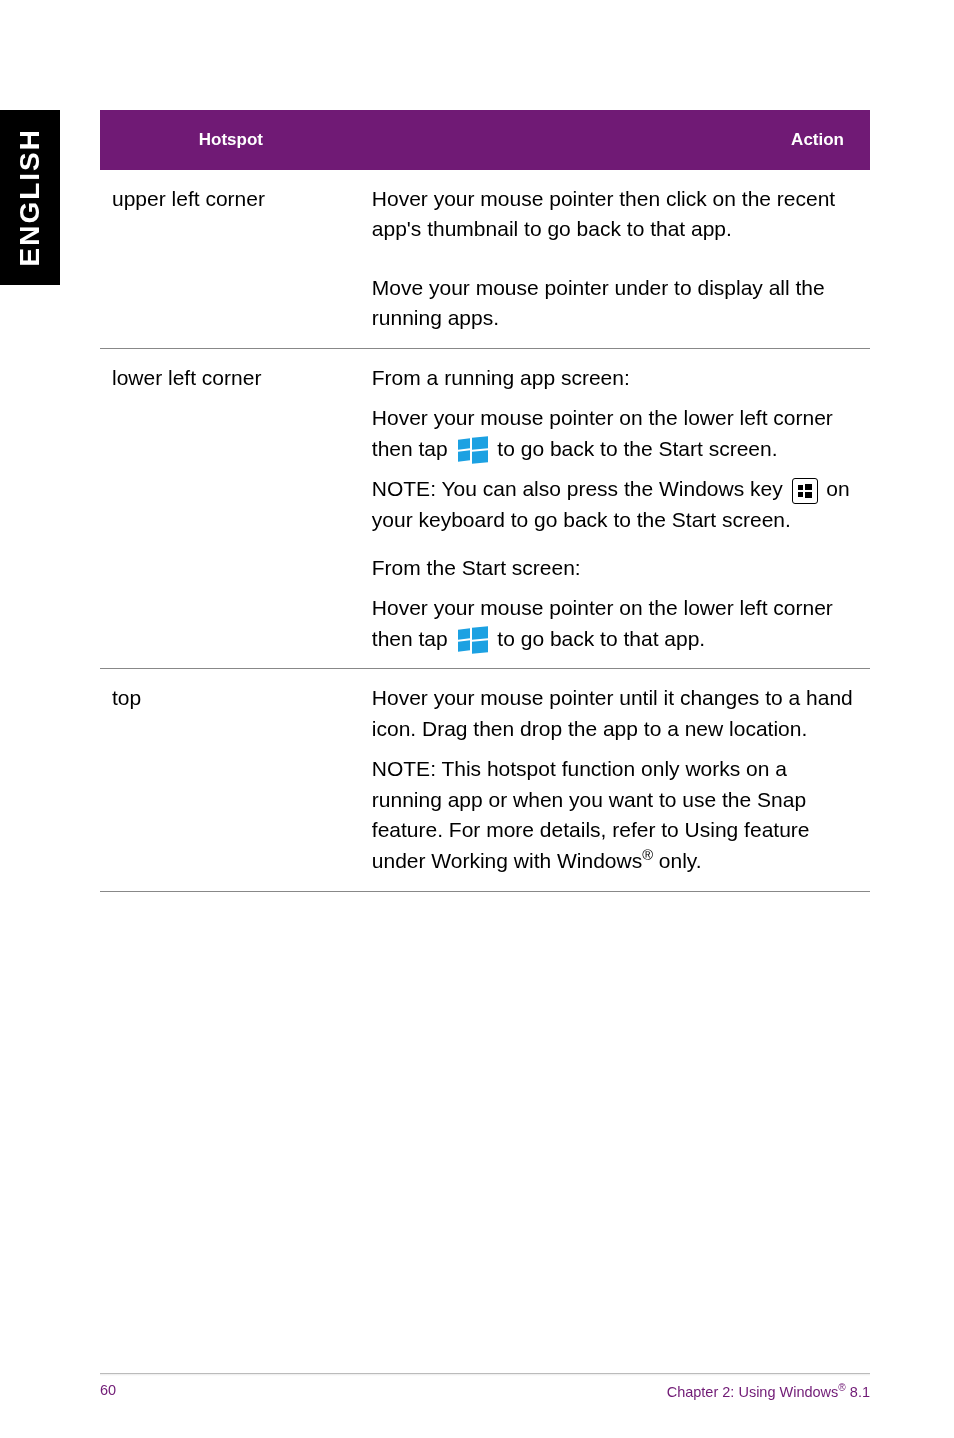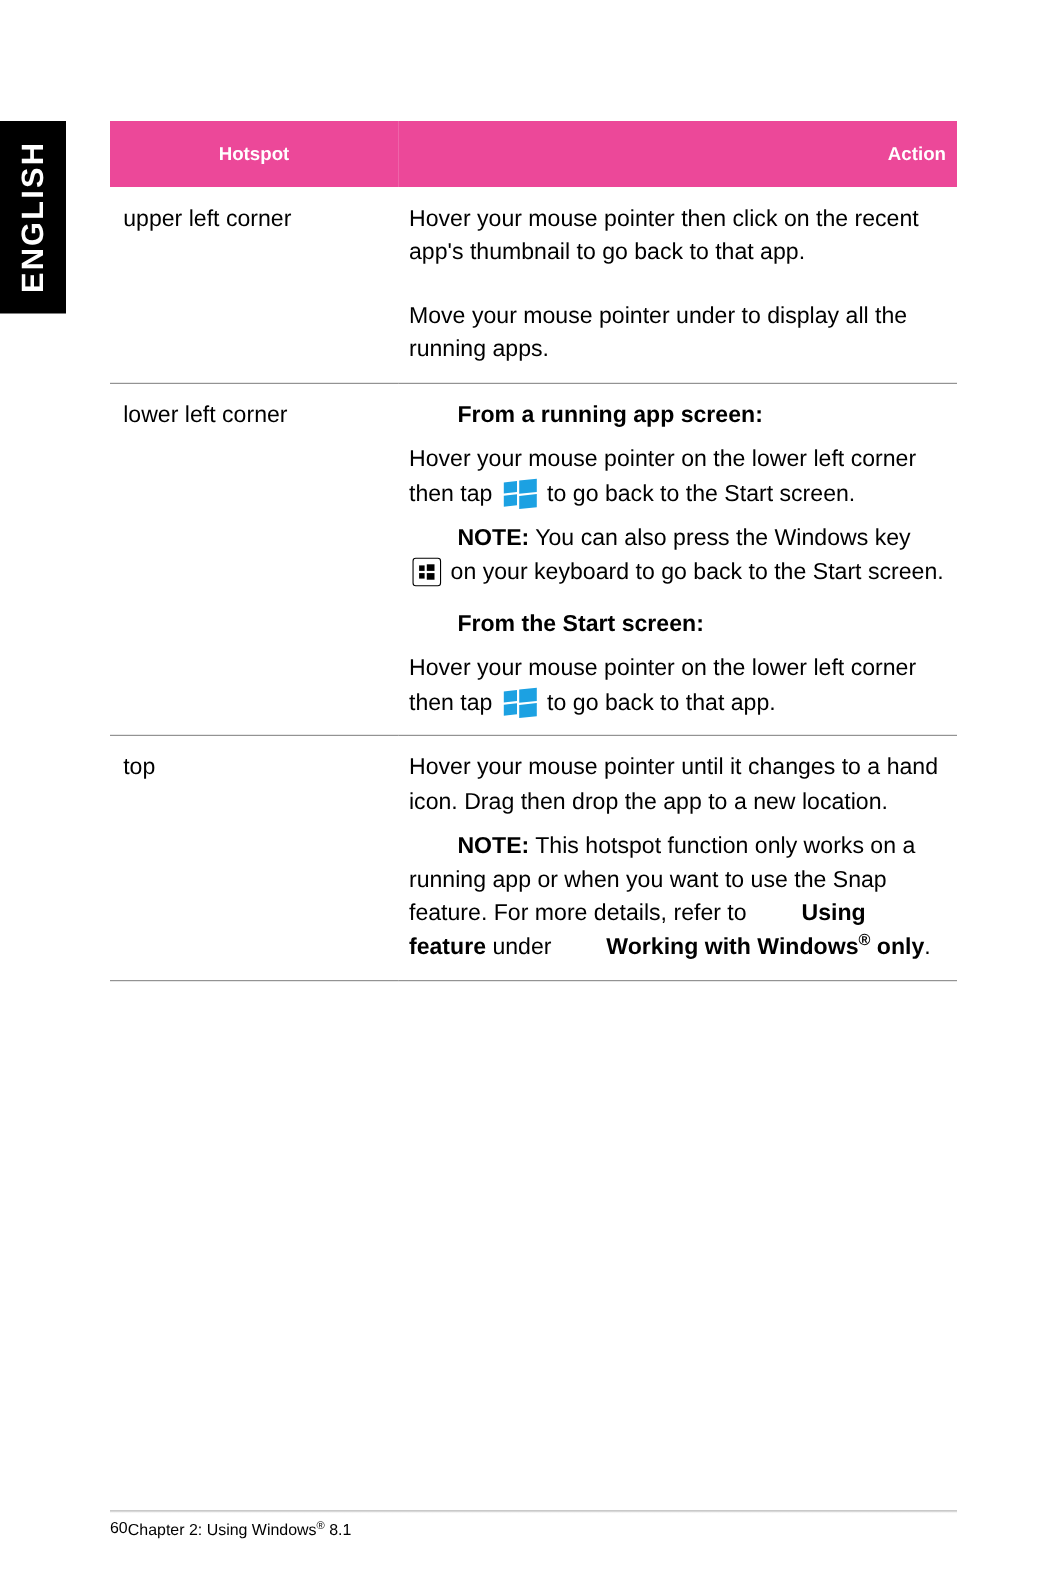--- a/index.html
+++ b/index.html
@@ -35,25 +35,25 @@
     position: absolute;
     left: 100px;
     top: 110px;
     width: 770px;
   }
   table {
     width: 100%;
     border-collapse: collapse;
   }
   thead th {
-    background: #ec4899;
+    background: #701a75;
     color: #fff;
     font-weight: bold;
     font-size: 17px;
-    padding: 20px 10px;
+    padding: 20px 26px;
     text-align: center;
   }
   thead th:first-child { width: 34%; text-align: center; }
   thead th:last-child { width: 66%; text-align: right; }
   tbody td {
     padding: 14px 10px;
     font-size: 21px;
     vertical-align: top;
     line-height: 1.45;
     border-bottom: 1px solid #888;
@@ -91,33 +91,34 @@
   .para { margin-bottom: 10px; }
   .para:last-child { margin-bottom: 0; }
   .footer {
     position: absolute;
     bottom: 38px;
     left: 100px;
     width: 770px;
     border-top: 1px solid #bbb;
     padding-top: 8px;
     font-size: 14.5px;
-    color: #000000;
+    color: #701a75;
     display: flex;
+    justify-content: space-between;
   }
   .footer-shadow {
     position: absolute;
     bottom: 62px;
     left: 100px;
     width: 770px;
     height: 3px;
     background: linear-gradient(#e0e0e0, transparent);
   }
   sup { font-size: 0.7em; }
-  b { font-weight: bold; margin-left: 44px; }
+  b { font-weight: normal; }
 </style>
 </head>
 <body>
 
 <div class="sidebar-tab">
   <span>ENGLISH</span>
 </div>
 
 <div class="content">
   <table>

